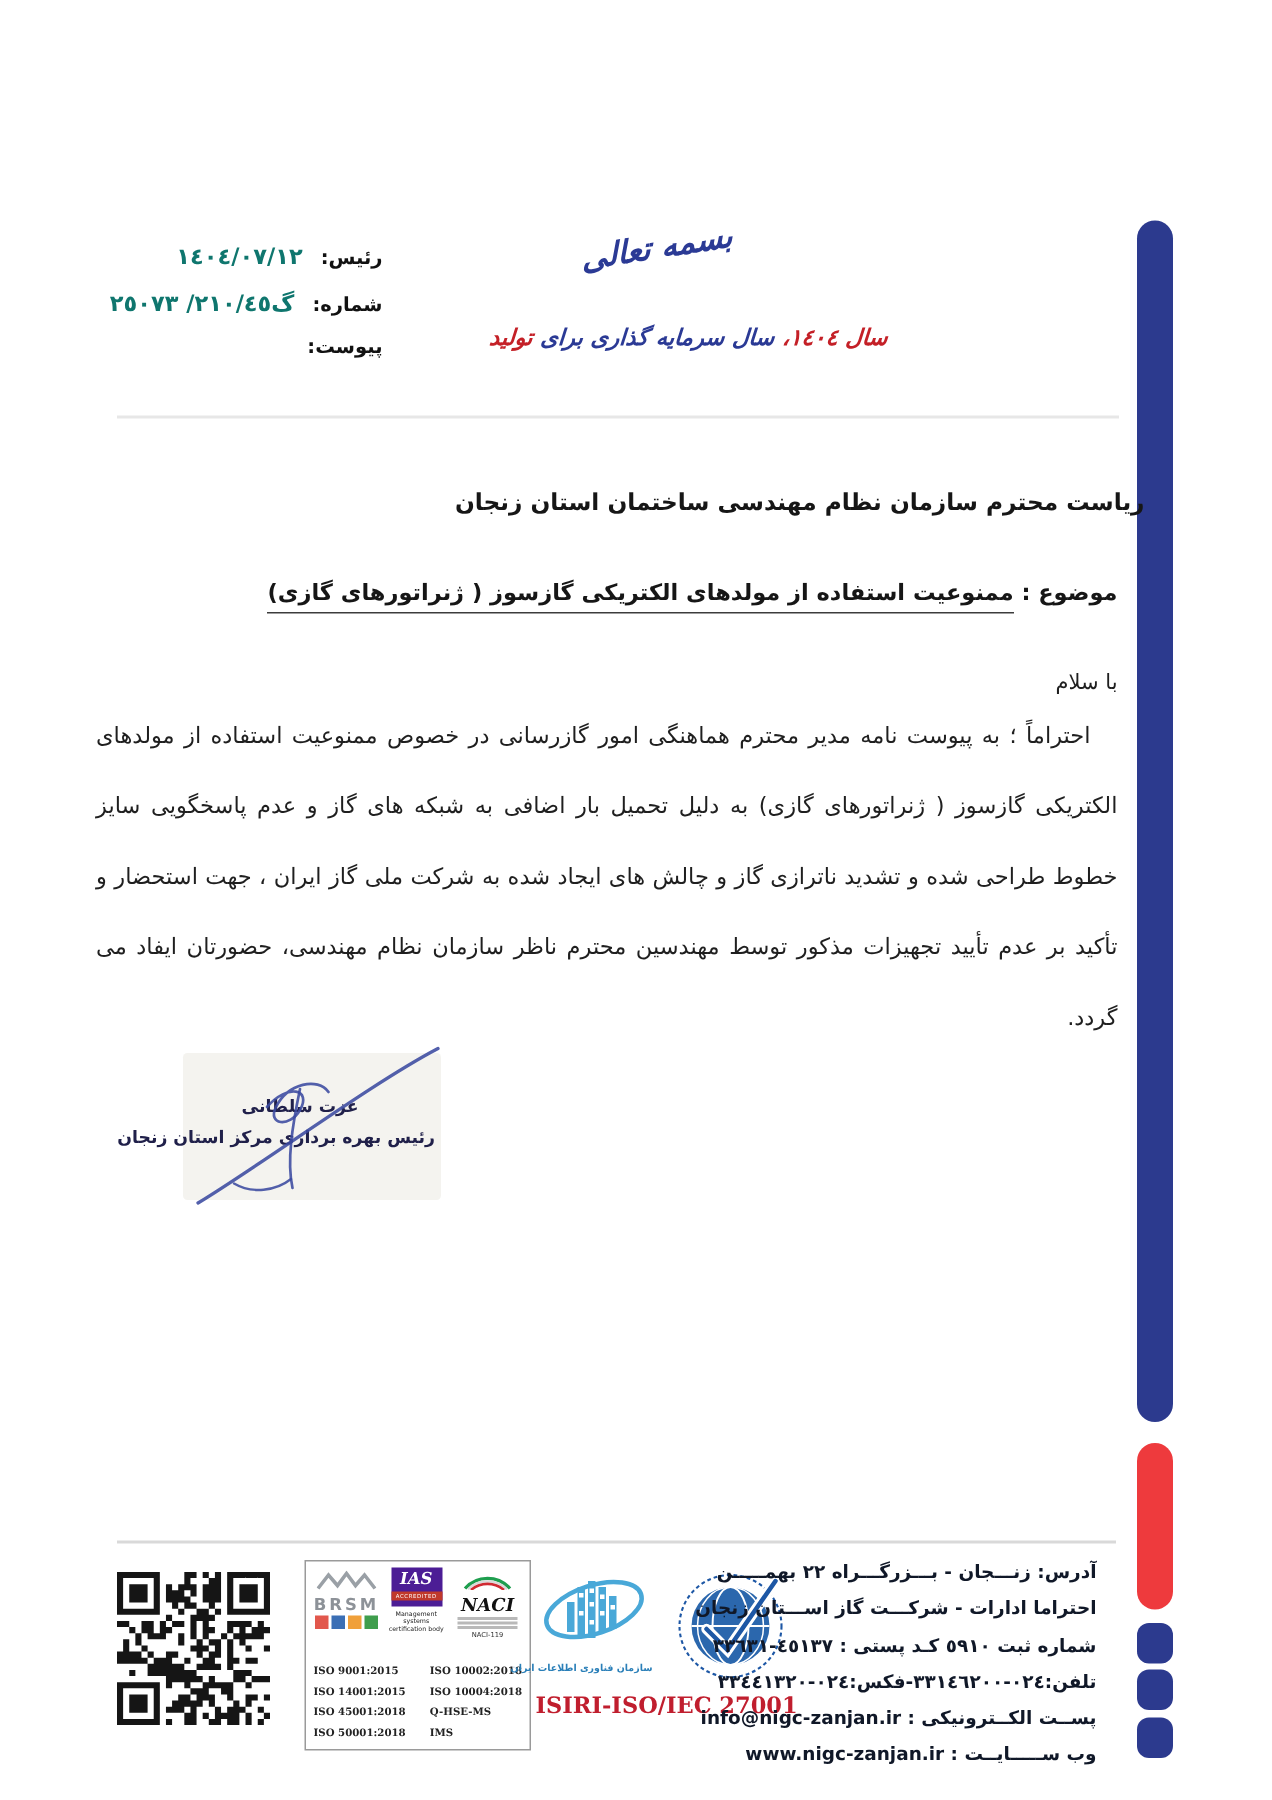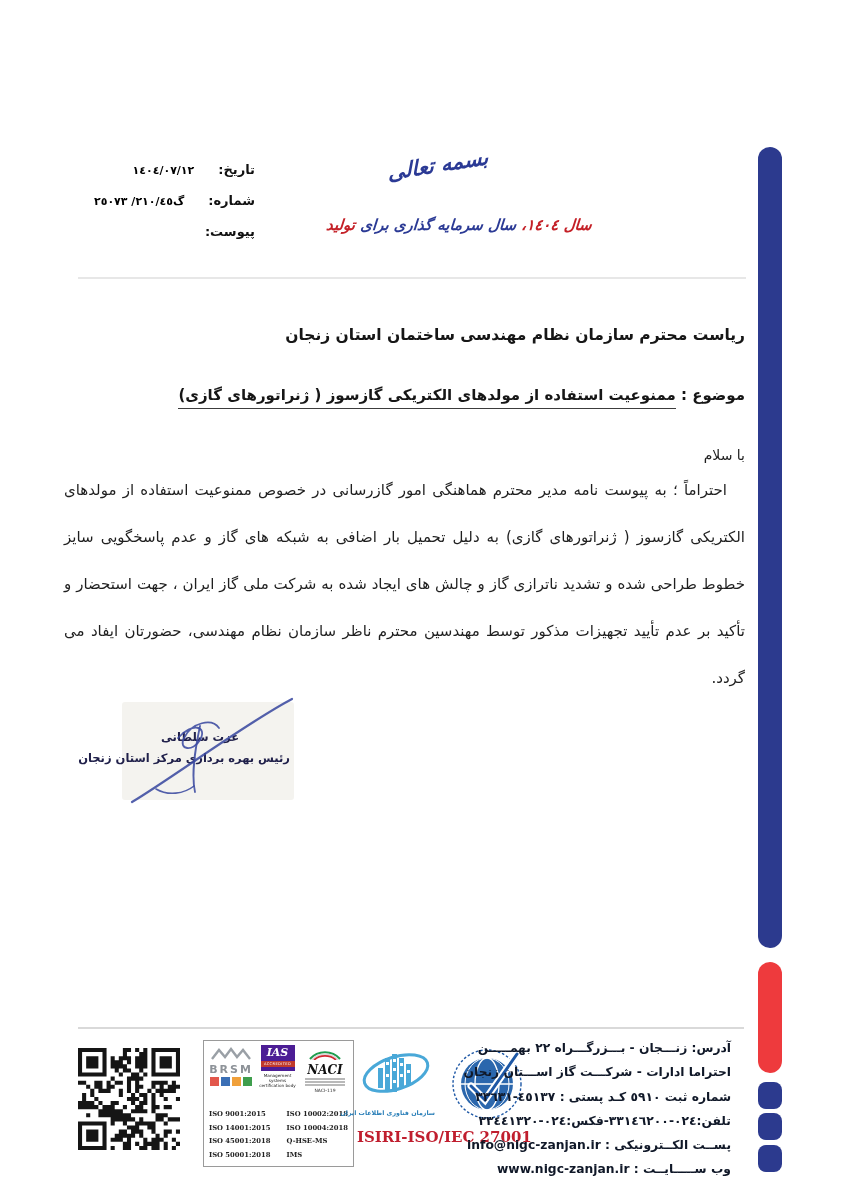--- a/index.html
+++ b/index.html
@@ -12,41 +12,41 @@
   
   .vbar { position:absolute; left:758px; width:24px; }
   .vbar.blue-long { top:147px; height:801px; background:#2c3a8e; border-radius:12px; }
   .vbar.red-short { top:962px; height:111px; background:#ee3a3d; border-radius:12px; }
   .bsq { position:absolute; left:758px; width:24px; height:27px; background:#2c3a8e; border-radius:8px; }
   .bsq.s1{ top:1082px; } .bsq.s2{ top:1113px; } .bsq.s3{ top:1145px; }
   
   .meta { position:absolute; left:78px; top:162px; width:177px; direction:rtl; }
   .meta-row { display:flex; align-items:baseline; height:31px; }
   .meta-label { font-weight:bold; font-size:13px; color:#111; white-space:nowrap; }
-  .meta-value { font-weight:bold; font-size:11px; color:#000000; margin-right:24px; white-space:nowrap; }
+  .meta-value { font-weight:bold; font-size:15px; color:#0f766e; margin-right:12px; white-space:nowrap; }
   .ltr-override { direction:ltr; unicode-bidi:bidi-override; display:inline-block; }
   .bismillah {
     position:absolute; left:368px; top:152px; width:140px; text-align:center;
     font-family:"DejaVu Serif", serif; font-style:italic; font-weight:bold;
     font-size:21px; color:#2b3a95; transform:rotate(-9deg) skewX(-6deg); direction:rtl;
   }
   .slogan {
     position:absolute; left:318px; top:216px; width:282px; text-align:center; direction:rtl;
     font-family:"DejaVu Serif", serif; font-style:italic; font-weight:bold; font-size:15px;
     transform:skewX(-4deg); white-space:nowrap;
   }
   .slogan .red { color:#c42027; }
   .slogan .blue { color:#2b3a95; }
   .company { position:absolute; right:98px; top:148px; width:140px; direction:rtl; text-align:center; }
   .company .emblem { display:block; margin:0 auto 2px auto; }
   .company-line { font-weight:bold; font-size:12px; color:#1b1b35; line-height:17px; white-space:nowrap; text-align:right; }
   .hdr-divider { position:absolute; left:78px; top:277px; width:668px; height:2px; background:#e7e7e7; }
   
   .addressee {
-    position:absolute; right:103px; top:326px; direction:rtl;
+    position:absolute; right:85px; top:326px; direction:rtl;
     font-weight:bold; font-size:15.5px; color:#161616; white-space:nowrap;
   }
   .subject {
     position:absolute; right:103px; top:386px; direction:rtl;
     font-weight:bold; font-size:15px; color:#161616; white-space:nowrap;
   }
   .subject .underlined { border-bottom:1.6px solid #3c3c3c; padding-bottom:4px;text-align:right; }
   .salutation { position:absolute; right:103px; top:447px; direction:rtl; font-size:14px; color:#1f1f1f; }
   .body-text {
     position:absolute; left:64px; top:467px; width:681px; direction:rtl;
@@ -102,21 +102,21 @@
 <div class="page">
 
   <div class="vbar blue-long"></div>
   <div class="vbar red-short"></div>
   <div class="bsq s1"></div>
   <div class="bsq s2"></div>
   <div class="bsq s3"></div>
 
   <div class="meta">
     <div class="meta-row">
-      <span class="meta-label">تاریخ:</span>
+      <span class="meta-label">رئیس:</span>
       <span class="meta-value ltr-override">١٤٠٤/٠٧/١٢</span>
     </div>
     <div class="meta-row">
       <span class="meta-label">شماره:</span>
       <span class="meta-value ltr-override">٢٥٠٧٣ /٢١٠/٤٥گ</span>
     </div>
     <div class="meta-row">
       <span class="meta-label">پیوست:</span>
       <span class="meta-value"></span>
     </div>

